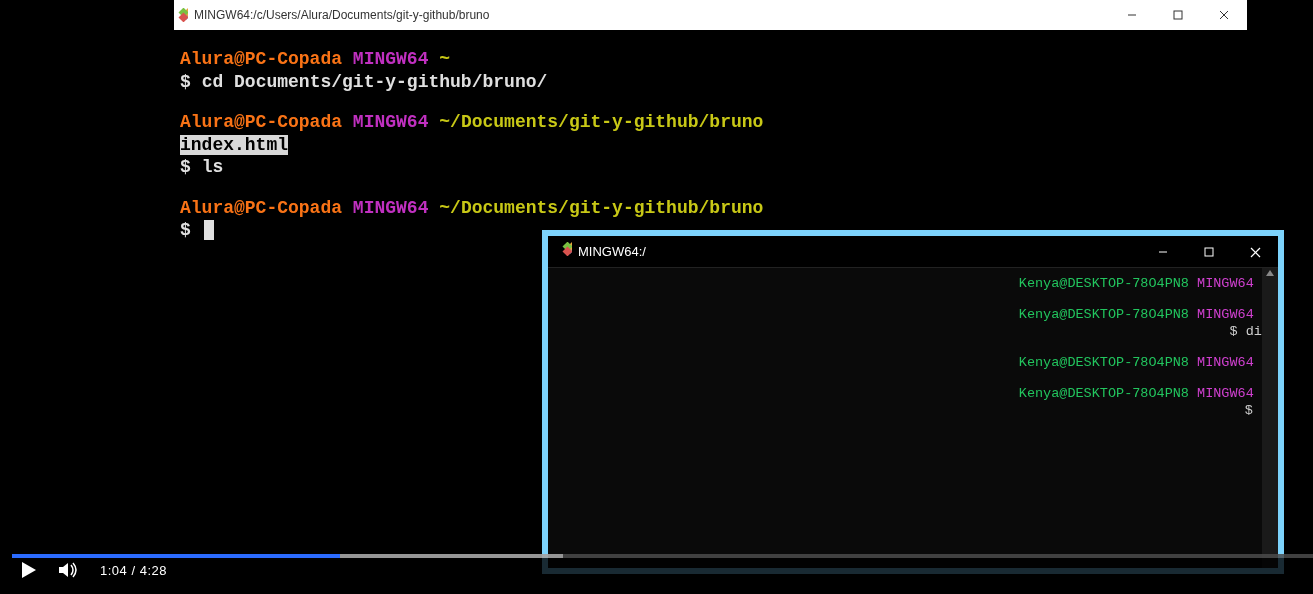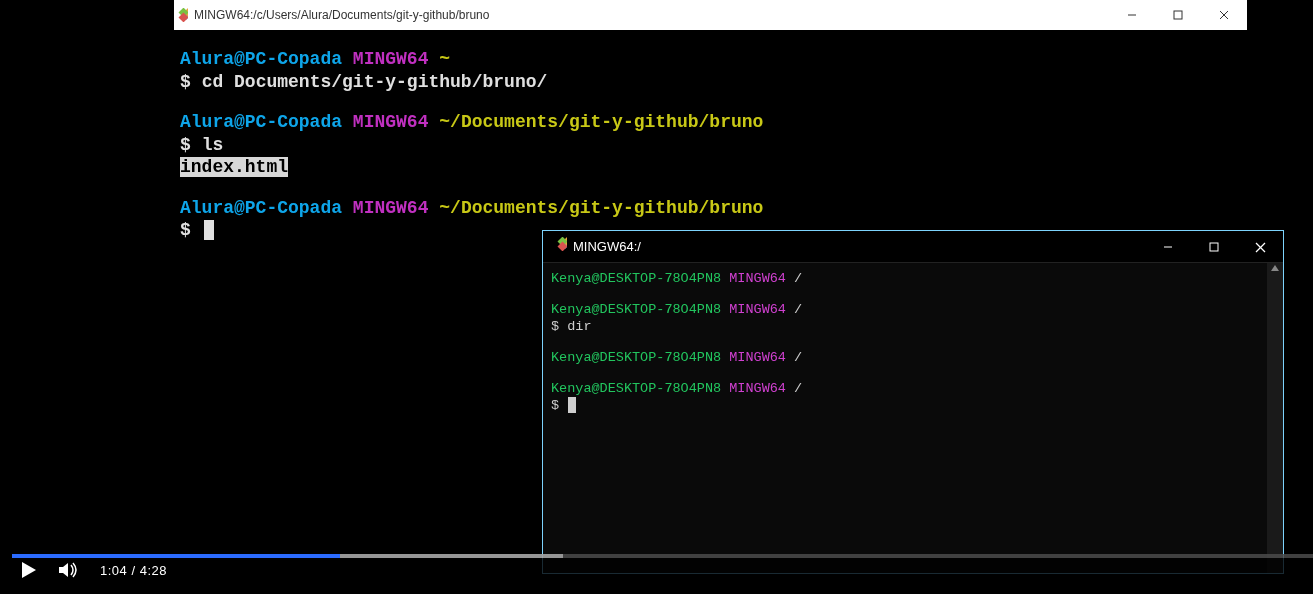--- a/index.html
+++ b/index.html
@@ -53,35 +53,36 @@
       color: #333;
       font-size: 12px;
       cursor: pointer;
     }
     .bg-terminal {
       padding: 18px 6px 6px 6px;
       font-size: 18px;
       line-height: 1.25;
       font-weight: bold;
     }
-    .c-green { color: #0ea5e9; }
+    .c-green { color: #f97316; }
     .c-purple { color: #c030c0; }
     .c-yellow { color: #c8c816; }
     .c-white { color: #e0e0e0; }
     .hl { background: #d8d8d8; color: #000; }
     .cursor-blk { display: inline-block; width: 10px; height: 20px; background: #e0e0e0; vertical-align: middle; margin-left: 2px; }
 
     .fg-window {
       position: absolute;
       left: 542px;
       top: 230px;
       width: 742px;
       height: 344px;
       background: #0a0a0a;
-      border: 1px solid #7dd3fc;
+      border: 6px solid #7dd3fc;
+      text-align: right;
     }
     .fg-titlebar {
       height: 32px;
       background: #000;
       display: flex;
       align-items: center;
       padding-left: 10px;
       position: relative;
       border-bottom: 1px solid #222;
     }
@@ -225,26 +226,26 @@
     </div>
     <div style="height:18px"></div>
     <div>
       <span class="c-green">Alura@PC-Copada</span>
       <span class="c-white"> </span>
       <span class="c-purple">MINGW64</span>
       <span class="c-white"> </span>
       <span class="c-yellow">~/Documents/git-y-github/bruno</span>
     </div>
     <div>
+      <span class="hl">index.html</span>
+    </div>
+    <div>
       <span class="c-white">$</span>
       <span class="c-white"> </span>
       <span class="c-white">ls</span>
-    </div>
-    <div>
-      <span class="hl">index.html</span>
     </div>
     <div style="height:18px"></div>
     <div>
       <span class="c-green">Alura@PC-Copada</span>
       <span class="c-white"> </span>
       <span class="c-purple">MINGW64</span>
       <span class="c-white"> </span>
       <span class="c-yellow">~/Documents/git-y-github/bruno</span>
     </div>
     <div>

